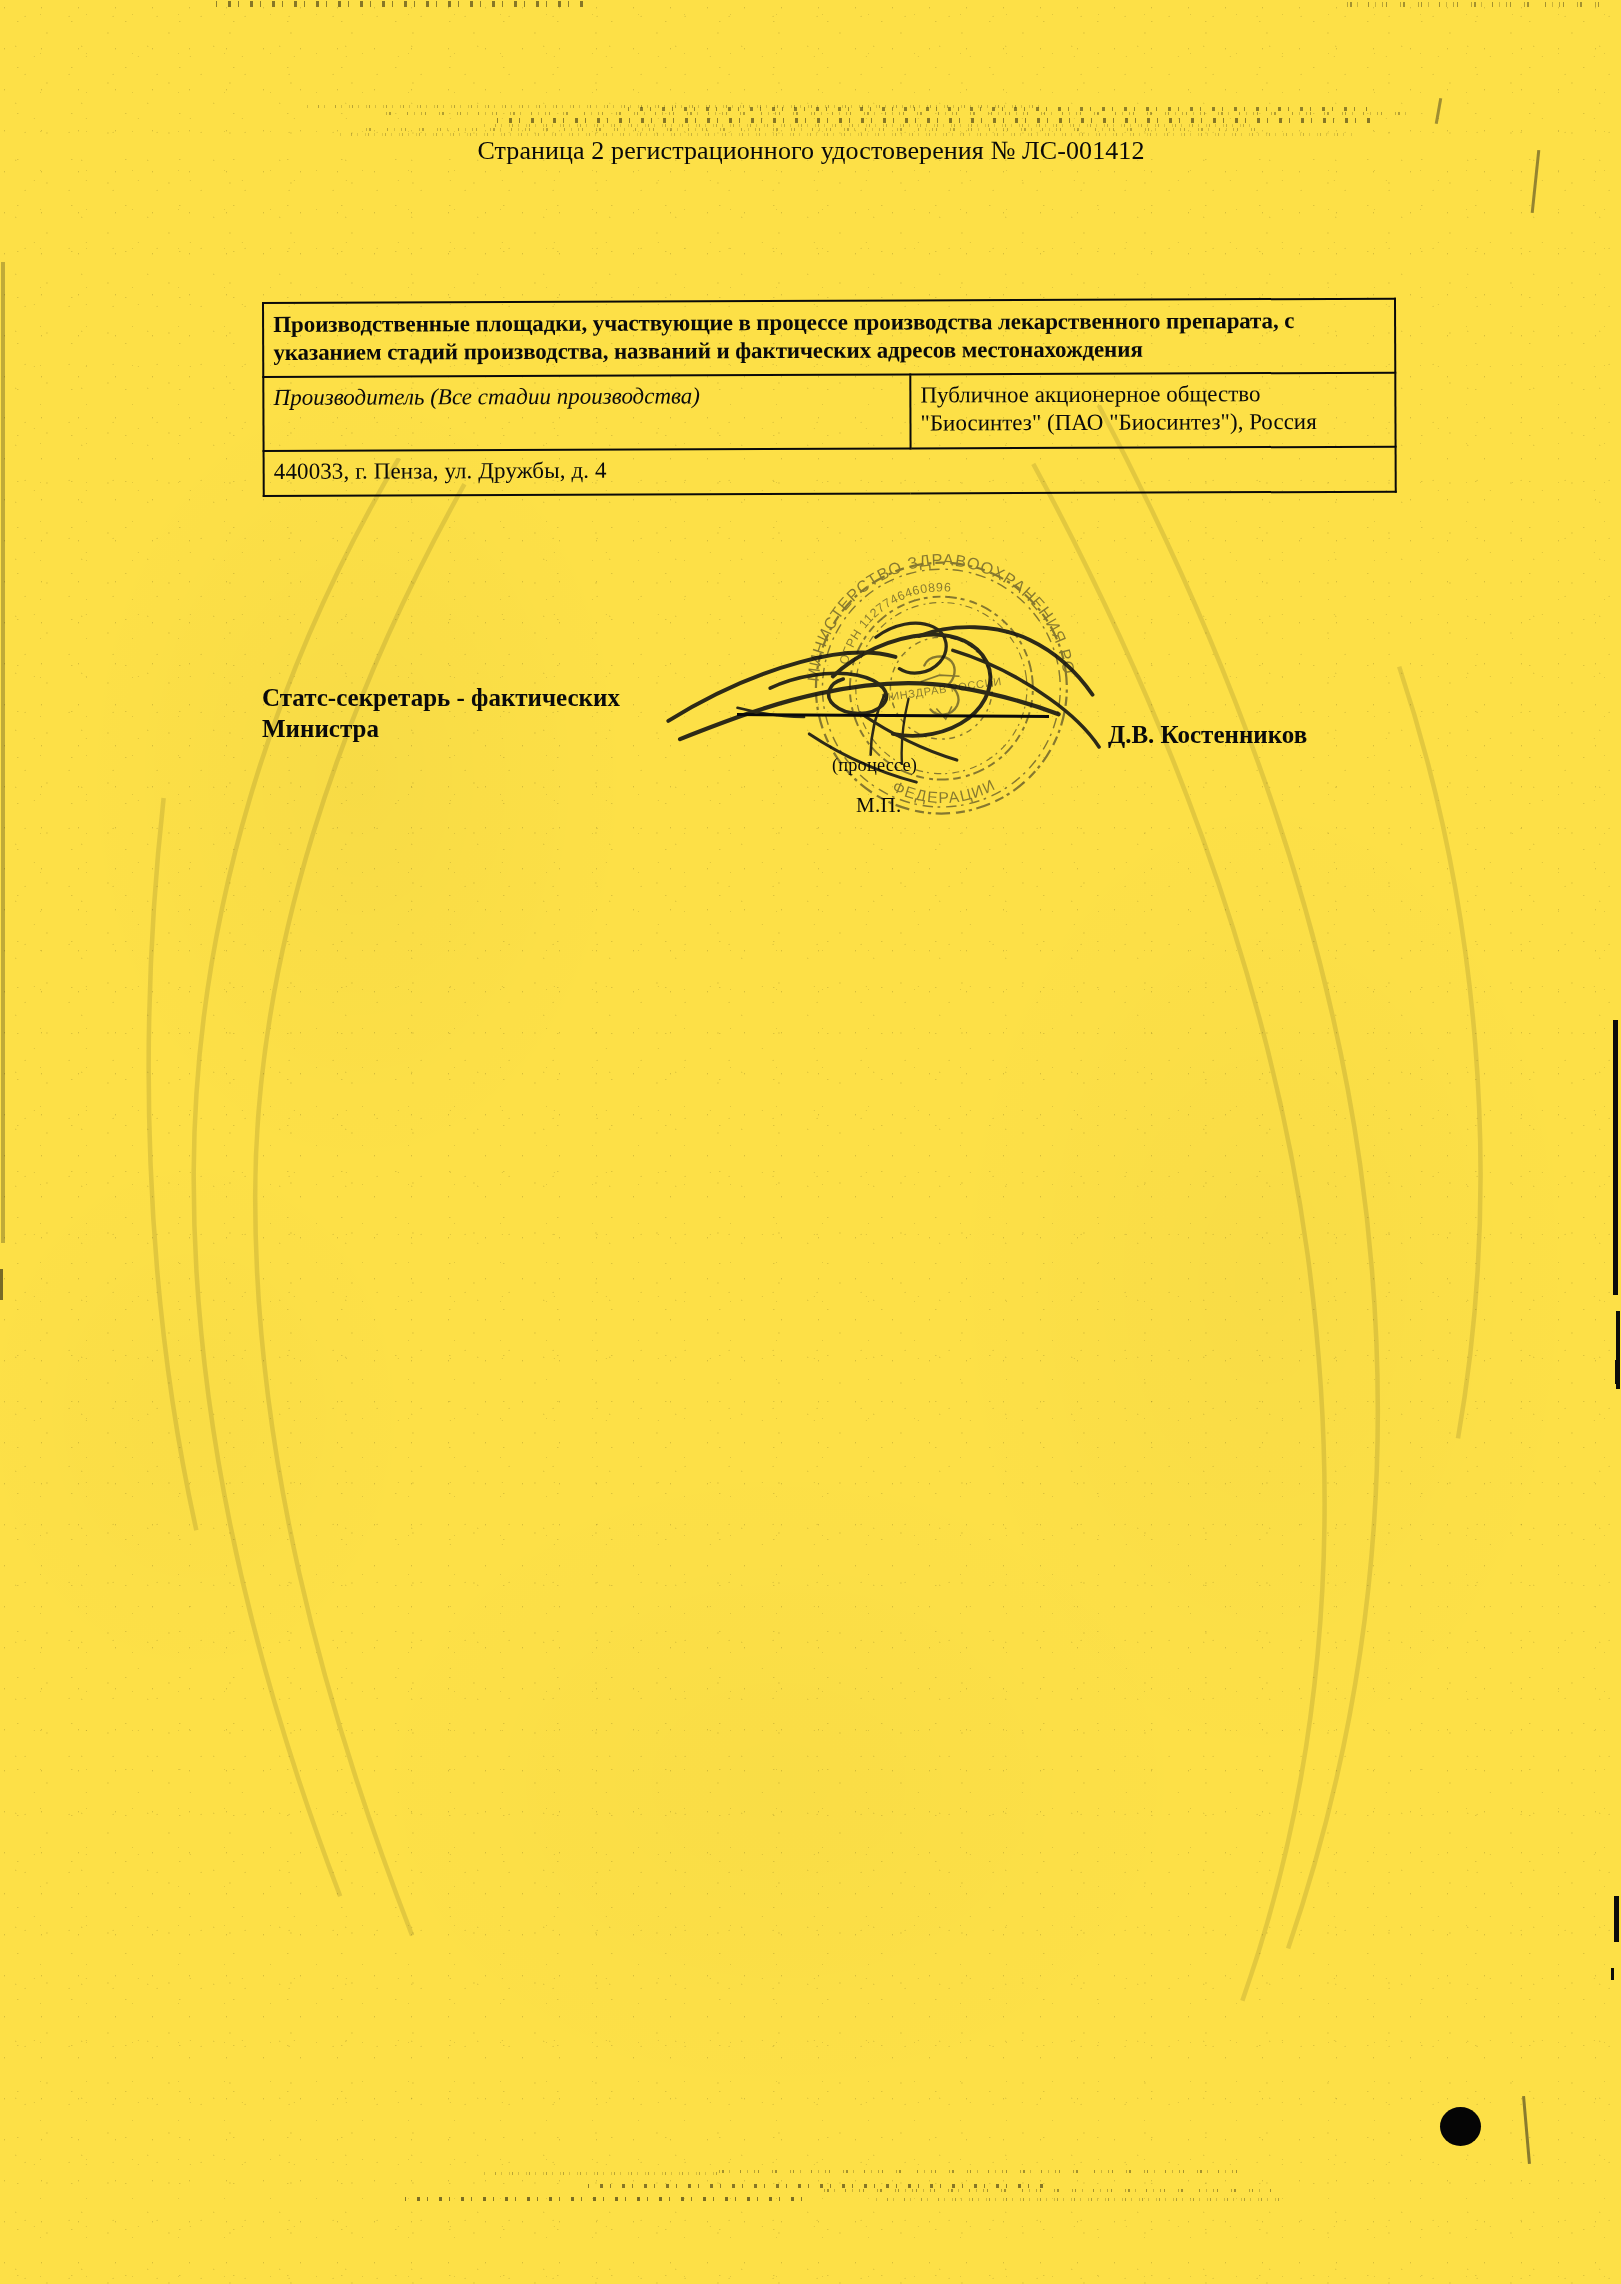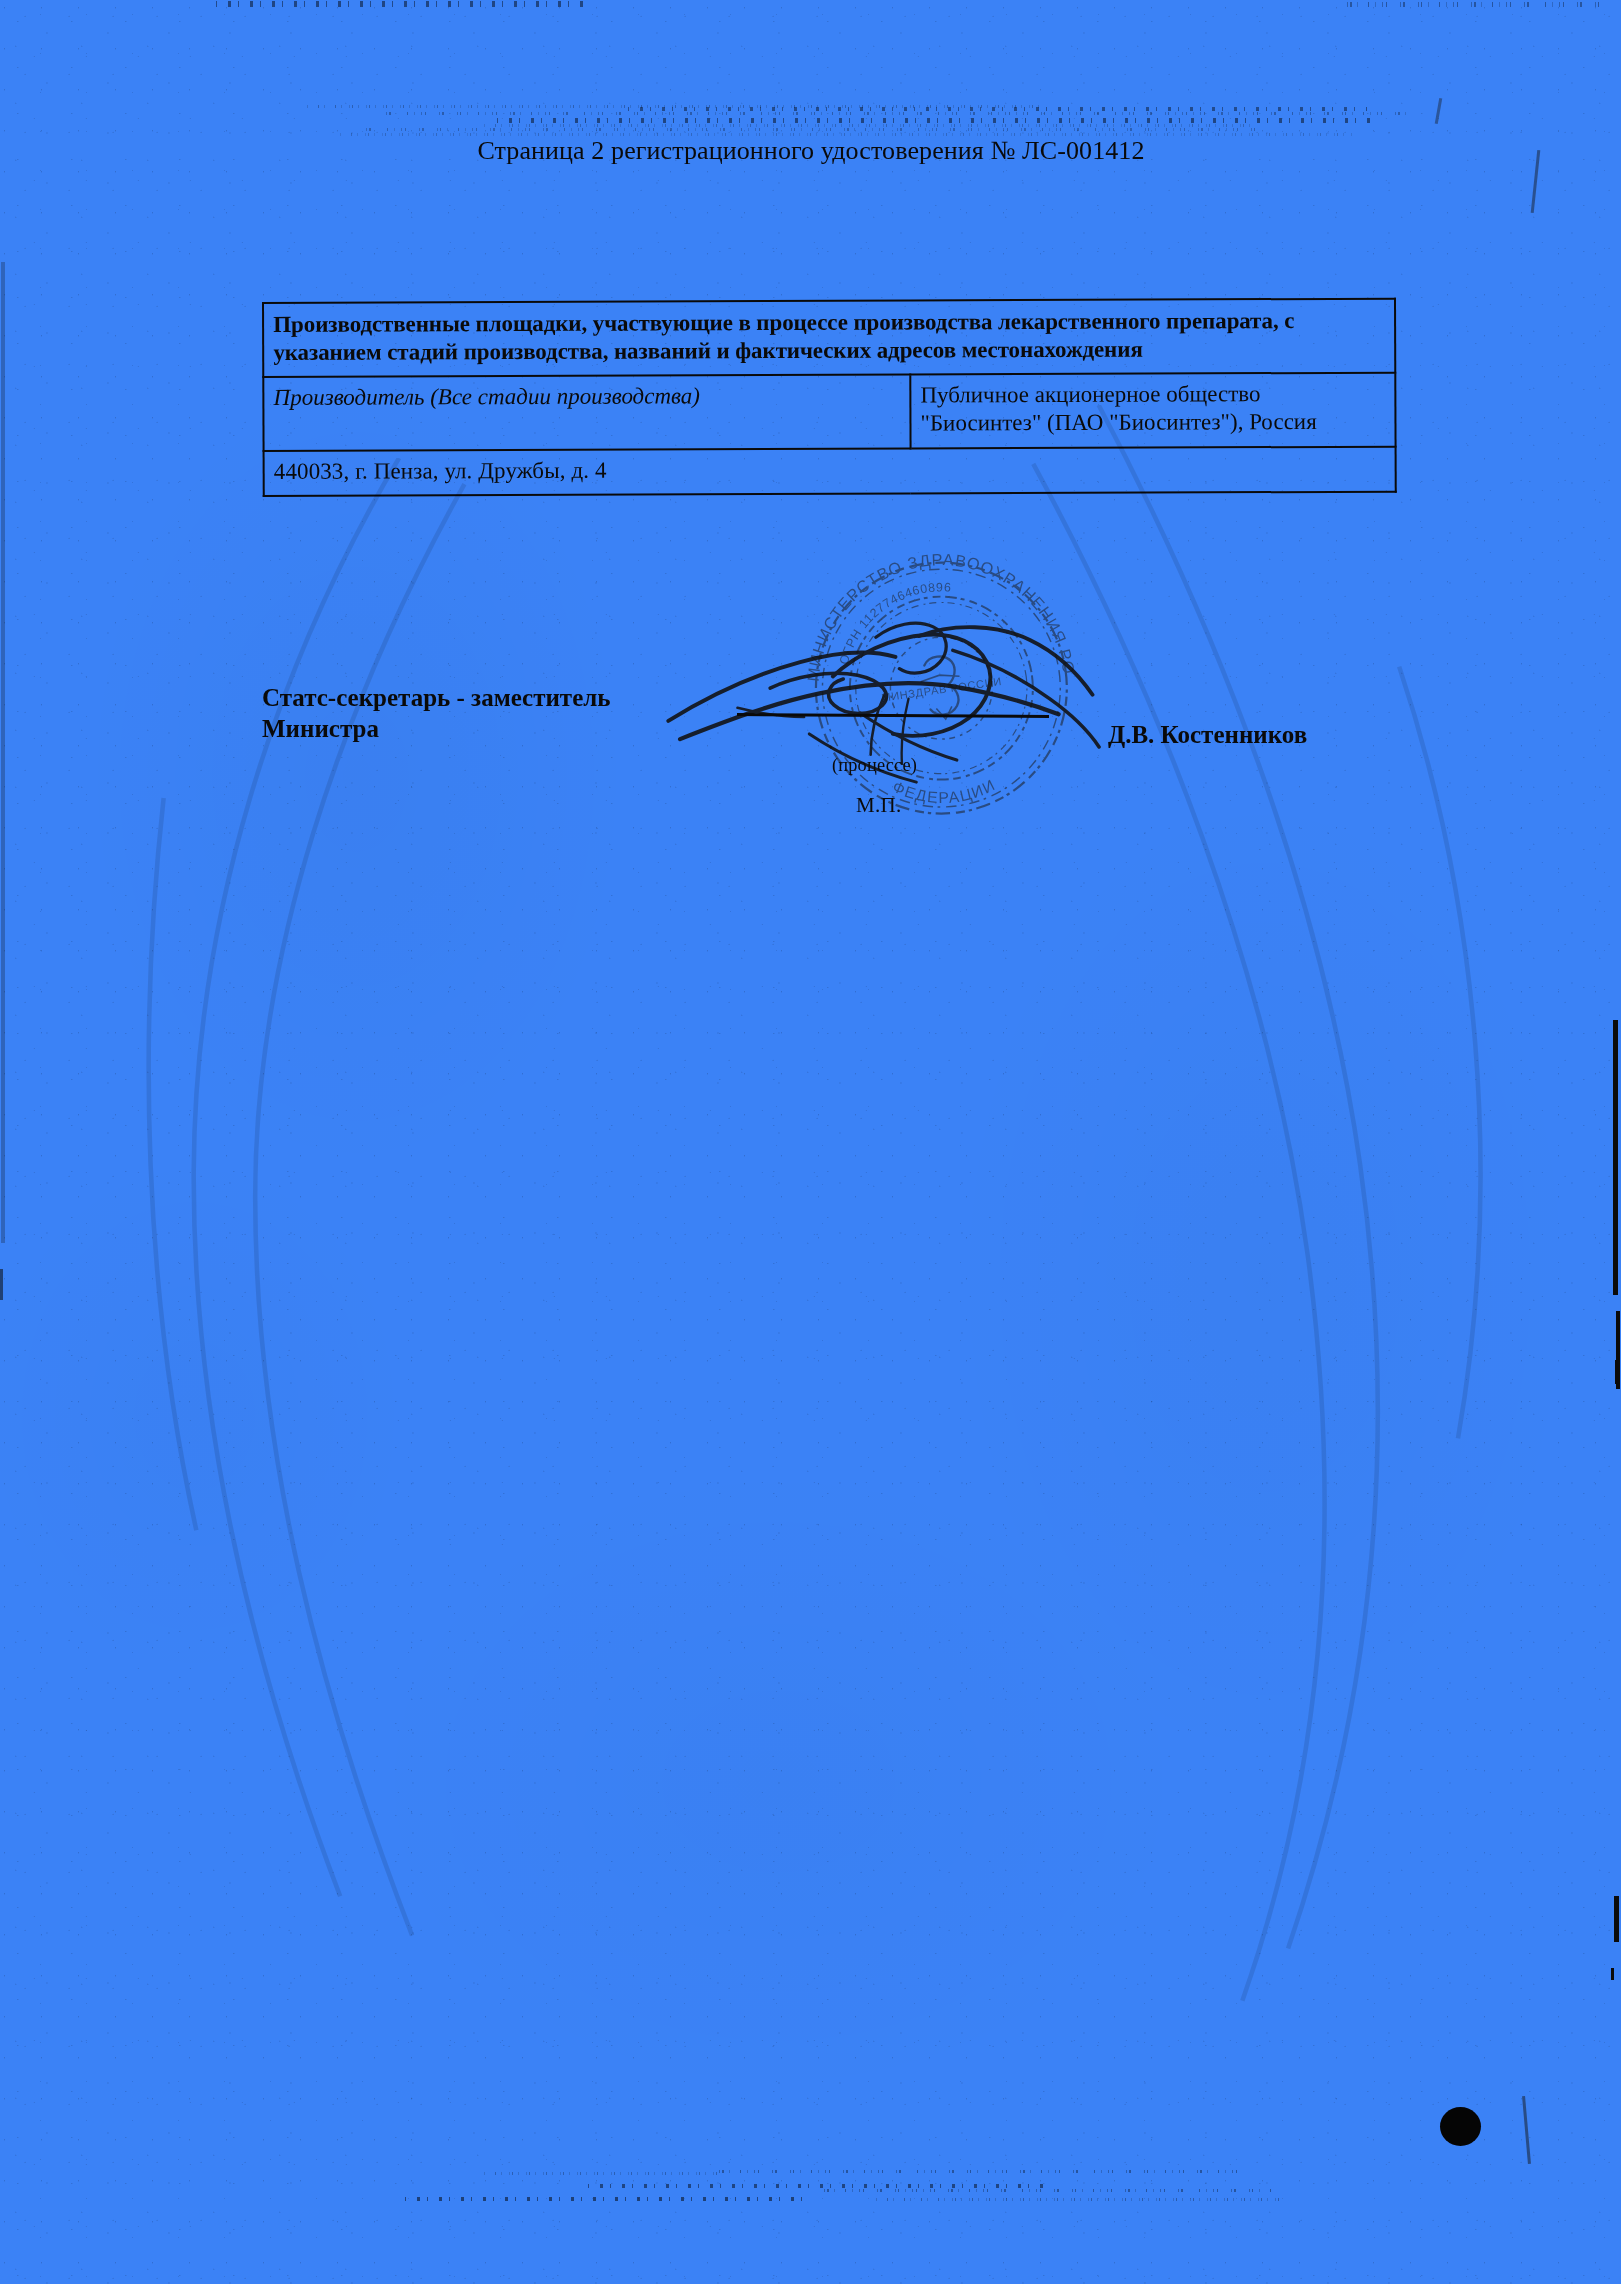--- a/index.html
+++ b/index.html
@@ -5,21 +5,21 @@
   html, body {
     margin: 0;
     padding: 0;
     background: #ffffff;
   }
 
   #page {
     position: relative;
     width: 1622px;
     height: 2284px;
-    background: #3b82f6;
+    background: #fde047;
     overflow: hidden;
     font-family: "Liberation Serif", "DejaVu Serif", serif;
     color: #0a0a0a;
     -webkit-font-smoothing: none;
   }
 
   
   .paper-tint {
     position: absolute;
     inset: 0;
@@ -316,21 +316,21 @@
       <path d="M 448,140 C 500,156 552,182 596,214 C 630,238 656,264 672,288" stroke-width="5.5"></path>
       <path d="M 306,236 C 350,266 400,292 454,308" stroke-width="5"></path>
       <path d="M 228,268 C 276,300 332,326 392,342" stroke-width="4.5"></path>
       <path d="M 344,206 C 330,236 322,268 322,300" stroke-width="4"></path>
       <path d="M 380,214 C 372,248 368,282 370,314" stroke-width="3.6"></path>
       <path d="M 118,228 C 150,236 186,242 220,242" stroke-width="4"></path>
     </svg>
   </div>
 
   <div class="sig-role">
-    <div>Статс-секретарь - заместитель</div>
+    <div>Статс-секретарь - фактических</div>
     <div>Министра</div>
   </div>
   <div class="sig-line"></div>
   <div class="sig-caption">(процессе)</div>
   <div class="sig-seal-label">М.П.</div>
   <div class="sig-name">Д.В. Костенников</div>
 
   <div class="faint-curve" style="left:59px; top:458px; width:497px; height:1569px;">
     <svg viewBox="0 0 760 2400" xmlns="http://www.w3.org/2000/svg" preserveAspectRatio="none">
       <path d="M 520,0 C 330,320 208,700 206,1090 C 204,1480 300,1860 430,2200"></path>

